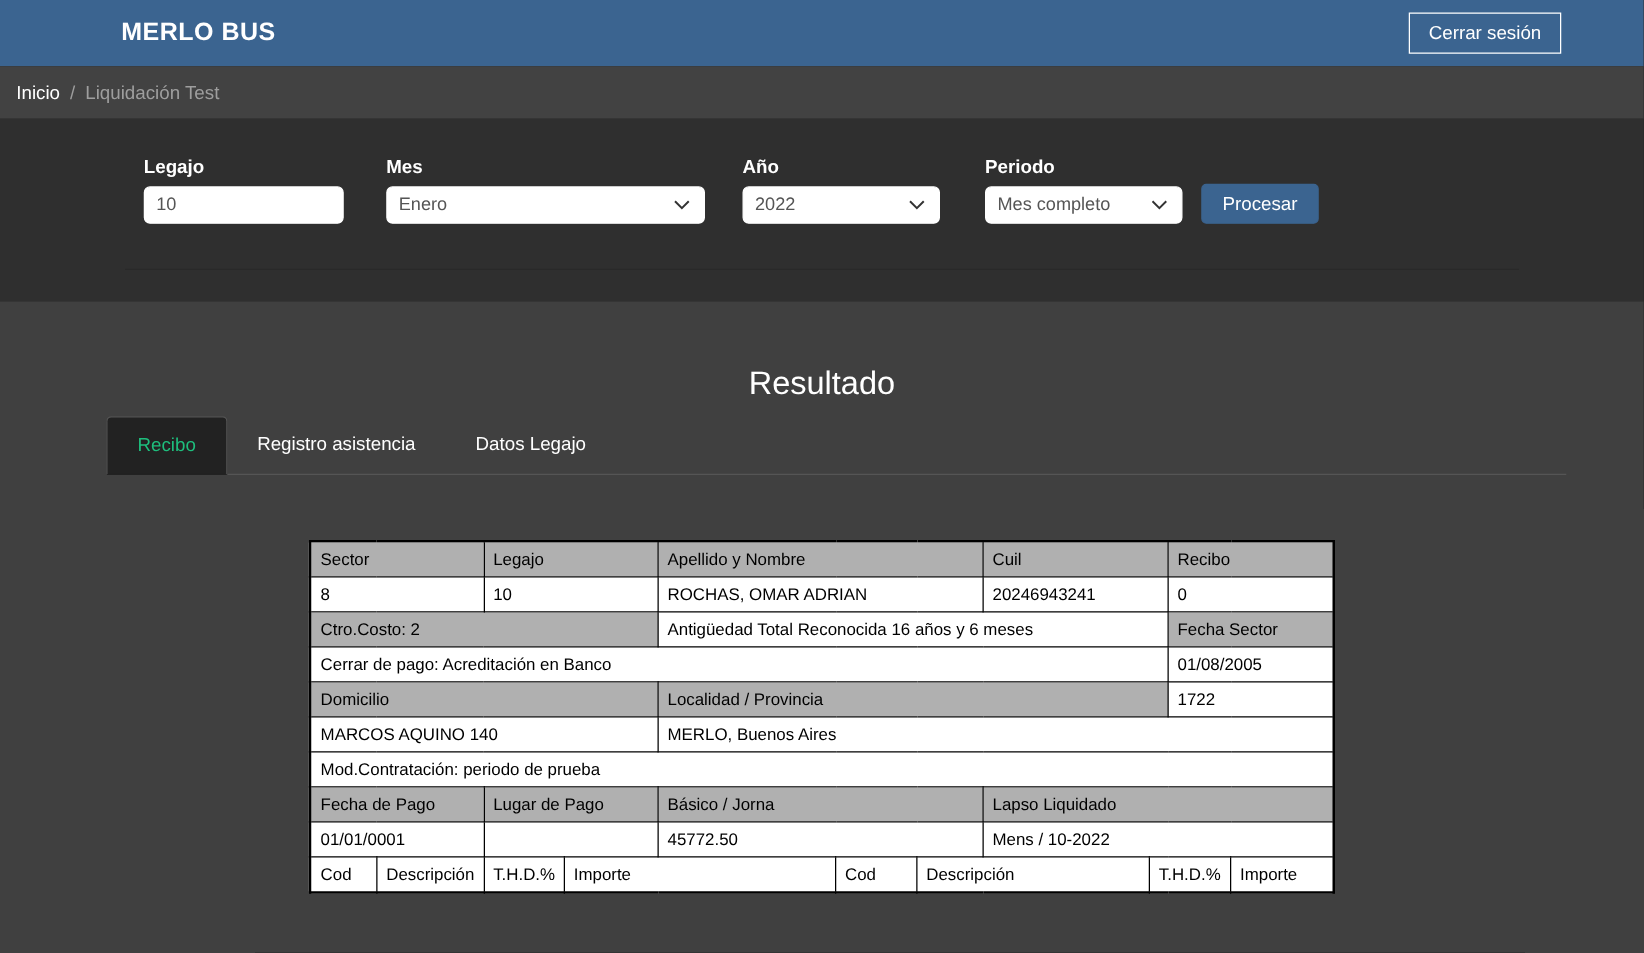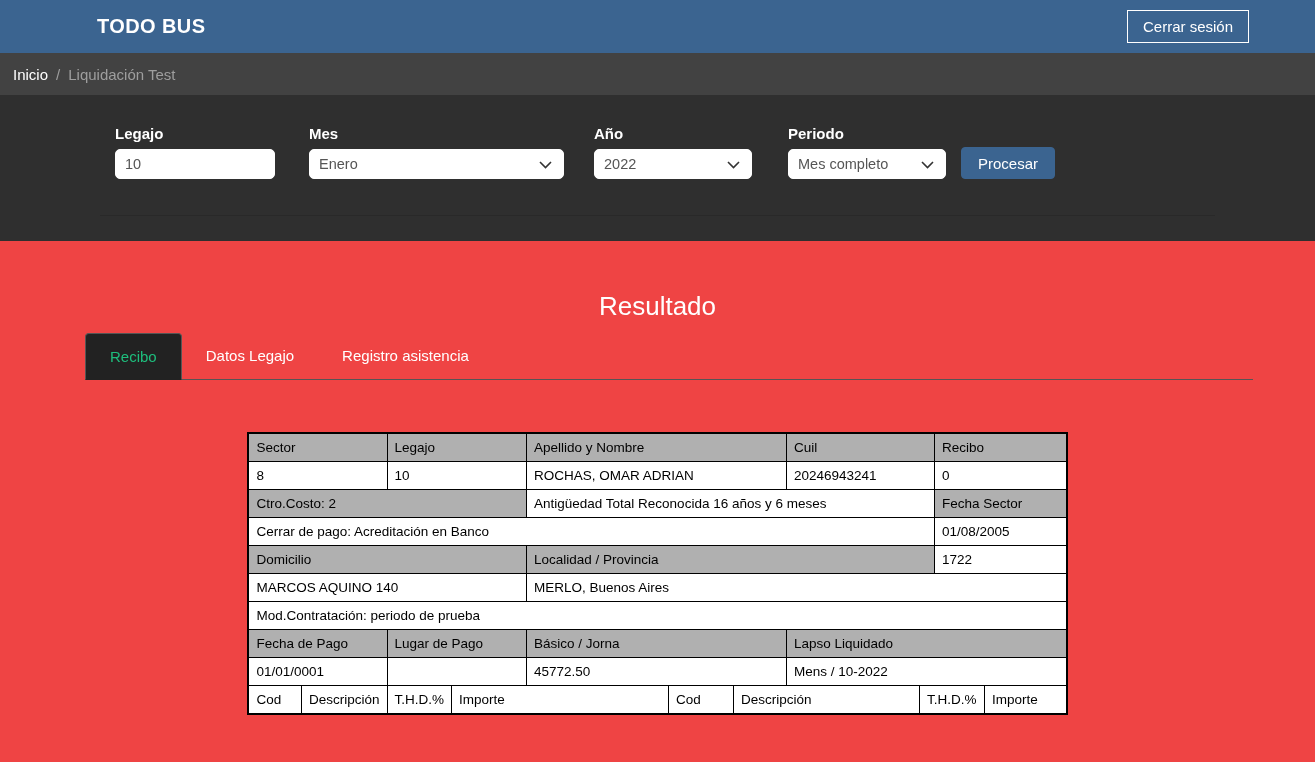--- a/index.html
+++ b/index.html
@@ -25,37 +25,37 @@
   .ctrl { background:#ffffff; border:1px solid #ffffff; border-radius:5px; height:30px; font-size:14.5px; color:#555555; font-family:inherit; }
   input.ctrl { padding:0 9px; width:160px; }
   .select { display:flex; align-items:center; justify-content:space-between; padding:0 11px 0 9px; cursor:pointer; }
   .w-mes { width:255px; margin-left:34px; }
   .w-anio { width:158px; margin-left:30px; }
   .w-periodo { width:158px; margin-left:36px; }
   .procesar-btn { margin-left:15px; height:32px; background:#3b6490; color:#ffffff; border:1px solid #3b6490; border-radius:4px; padding:0 16px; font-size:15px; font-family:inherit; cursor:pointer; }
   .form-divider { position:absolute; top:120px; left:100px; right:100px; border-top:1px solid #292929; }
 
   
-  .results { background:#ef4444; height:521px; }
+  .results { background:#404040; height:521px; }
   .result-title { color:#ffffff; text-align:center; font-size:26px; font-weight:400; padding-top:50px; }
   .tabs { display:flex; margin:11px 62px 0 85px; border-bottom:1px solid #555555; }
   .tab { padding:14px 24px; font-size:15px; color:#ffffff; cursor:pointer; }
   .tab.active { color:#1ebe7d; border:1px solid #555555; border-bottom:1px solid #222222; margin-bottom:-1px; border-radius:4px 4px 0 0; background:#222222; }
 
   
   .table-wrap { margin-top:52px; display:flex; justify-content:center; }
   table.receipt { border-collapse:collapse; table-layout:fixed; border:2px solid #000; background:#ffffff; }
   table.receipt td { border:1px solid #000; font-size:13.5px; line-height:18px; padding:4.5px 7px; color:#000; background:#ffffff; white-space:nowrap; overflow:hidden;margin-left:27px; }
   table.receipt td.gray { background:#b0b0b0; }
 </style>
 </head>
 <body>
 
 <div class="navbar">
-  <div class="brand">TODO BUS</div>
+  <div class="brand">MERLO BUS</div>
   <button class="logout-btn">Cerrar sesión</button>
 </div>
 
 <div class="breadcrumb-bar">
   <a href="#" class="bc-home">Inicio</a>
   <span class="bc-sep">/</span>
   <span class="bc-current">Liquidación Test</span>
 </div>
 
 <div class="form-section">
@@ -93,22 +93,22 @@
     </div>
     <button class="procesar-btn">Procesar</button>
   </div>
   <div class="form-divider"></div>
 </div>
 
 <div class="results">
   <div class="result-title">Resultado</div>
   <div class="tabs">
       <div class="tab active">Recibo</div>
+      <div class="tab">Registro asistencia</div>
       <div class="tab">Datos Legajo</div>
-      <div class="tab">Registro asistencia</div>
     </div>
   <div class="table-wrap">
     <table class="receipt">
         <colgroup>
           <col style="width: 53px;">
           <col style="width: 77px;">
           <col style="width: 55px;">
           <col style="width: 75px;">
           <col style="width: 142px;">
           <col style="width: 65px;">

